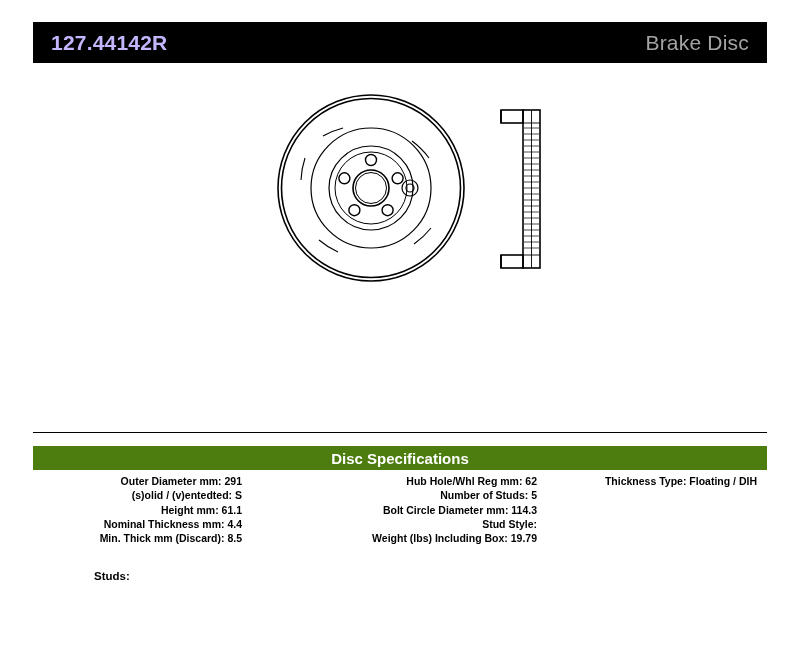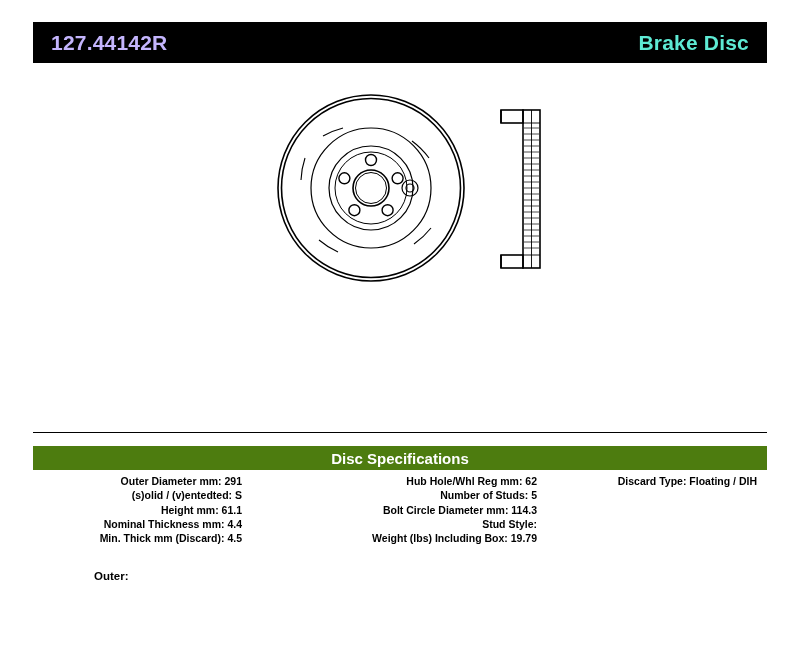--- a/index.html
+++ b/index.html
@@ -31,23 +31,23 @@
     padding: 0 18px;
   }
   .part-number {
     color: #c4b5fd;
     font-size: 21px;
     font-weight: bold;
     letter-spacing: 0.2px;
     white-space: nowrap;
   }
   .product-title {
-    color: #5eead4;
+    color: #a3a3a3;
     font-size: 21px;
-    font-weight: bold;
+    font-weight: normal;
     letter-spacing: 0.2px;
     white-space: nowrap;
   }
 
   
   .drawing {
     position: absolute;
     left: 33px;
     top: 70px;
     width: 734px;
@@ -217,27 +217,27 @@
 <div class="divider"></div>
 
 <div class="spec-header">Disc Specifications</div>
 
 <div class="spec-body">
   <div class="spec-col spec-col-left">
     <div class="spec-line">Outer Diameter mm: 291</div>
     <div class="spec-line">(s)olid / (v)entedted: S</div>
     <div class="spec-line">Height mm: 61.1</div>
     <div class="spec-line">Nominal Thickness mm: 4.4</div>
-    <div class="spec-line">Min. Thick mm (Discard): 4.5</div>
+    <div class="spec-line">Min. Thick mm (Discard): 8.5</div>
   </div>
   <div class="spec-col spec-col-mid">
     <div class="spec-line">Hub Hole/Whl Reg mm: 62</div>
     <div class="spec-line">Number of Studs: 5</div>
     <div class="spec-line">Bolt Circle Diameter mm: 114.3</div>
     <div class="spec-line">Stud Style:</div>
     <div class="spec-line">Weight (lbs) Including Box: 19.79</div>
   </div>
   <div class="spec-col spec-col-right">
-    <div class="spec-line">Discard Type: Floating / DIH</div>
+    <div class="spec-line">Thickness Type: Floating / DIH</div>
   </div>
 </div>
 
-<div class="note">Outer:</div>
+<div class="note">Studs:</div>
 
 </body></html>

